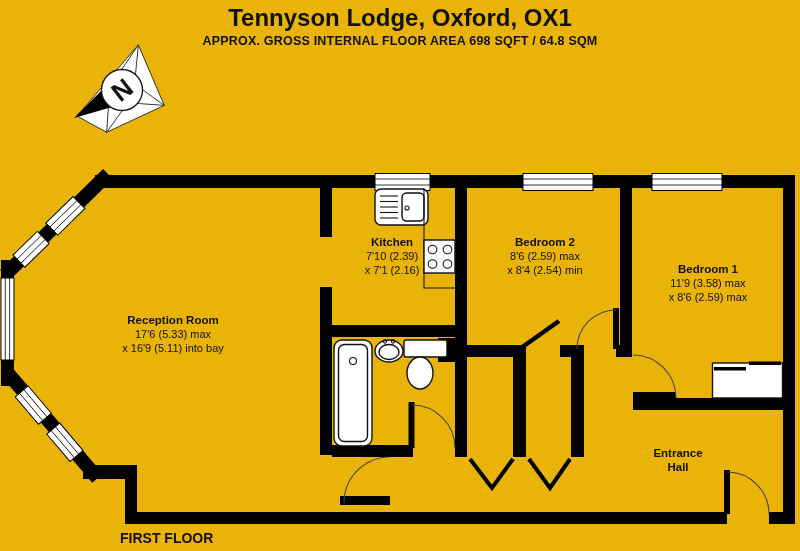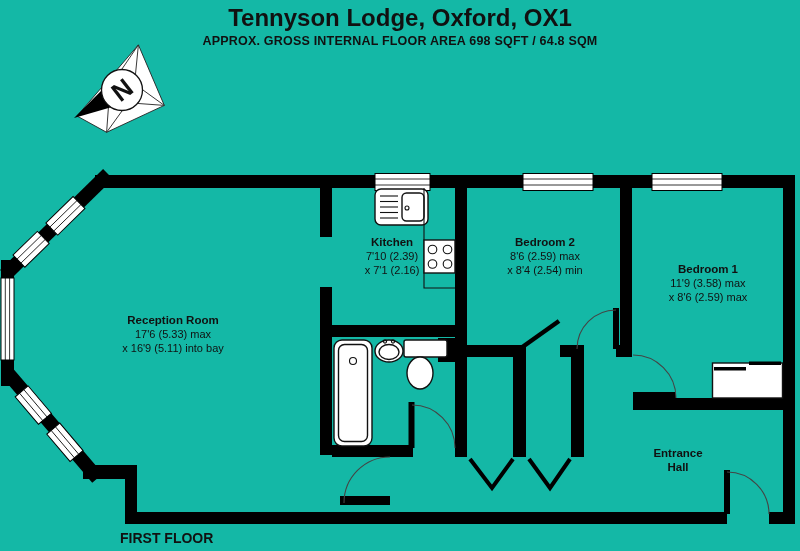--- a/index.html
+++ b/index.html
@@ -1,16 +1,16 @@
 <!DOCTYPE html>
 <html><head>
 <meta charset="utf-8">
 <style>
   html,body{margin:0;padding:0;background:#fff;}
-  .page{position:relative;width:800px;height:551px;background:#14b8a6;overflow:hidden;}
+  .page{position:relative;width:800px;height:551px;background:#eab308;overflow:hidden;}
   svg{display:block;}
   text{font-family:"Liberation Sans",sans-serif;fill:#111;}
   .title{font-size:24px;font-weight:bold;text-anchor:middle;}
   .subtitle{font-size:12.5px;font-weight:bold;text-anchor:middle;letter-spacing:.2px;}
   .floor-label{font-size:14px;font-weight:bold;}
   .room-name{font-size:11.5px;font-weight:bold;text-anchor:middle;}
   .room-dim{font-size:11px;text-anchor:middle;}
   .wall{fill:#000;}
   .fixture{fill:#fff;stroke:#111;stroke-width:1.4;}
   .fixline{stroke:#111;stroke-width:1.1;fill:none;}

